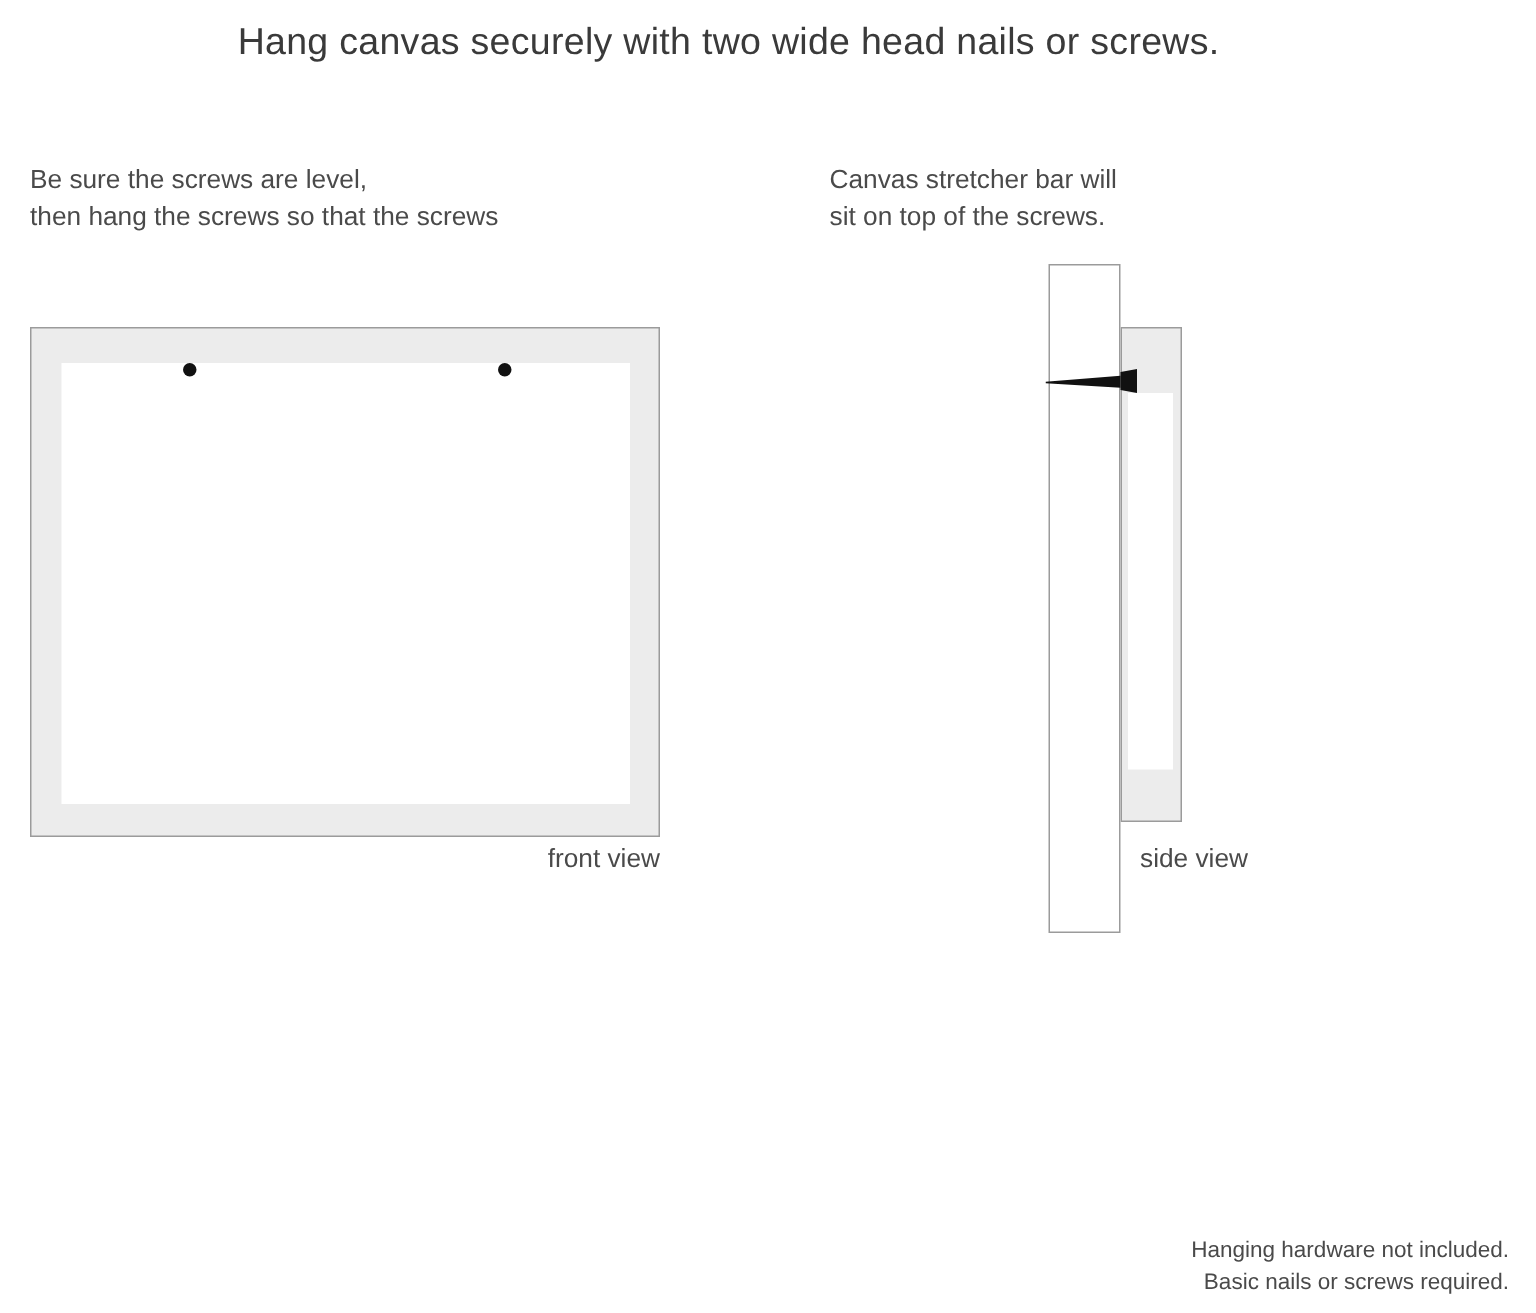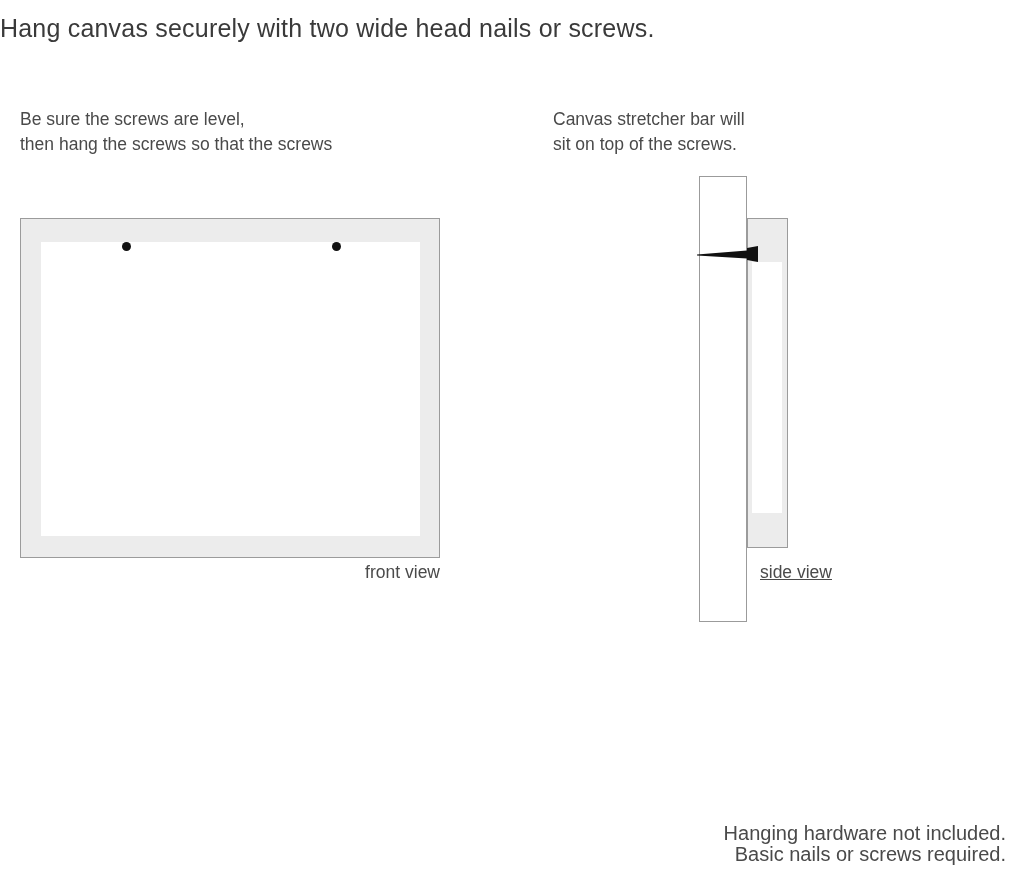--- a/index.html
+++ b/index.html
@@ -16,21 +16,21 @@
     overflow: hidden;
     -webkit-font-smoothing: antialiased;
   }
 
   
   .title {
     position: absolute;
     left: 0;
     top: 14px;
     width: 813px;
-    text-align: left;
+    text-align: right;
     font-size: 25px;
     font-weight: 400;
     letter-spacing: 0.2px;
     color: #3a3a3a;
   }
 
   
   .caption {
     position: absolute;
     text-align: left;
@@ -130,29 +130,29 @@
   }
 
   
   .view-label {
     position: absolute;
     font-size: 17.5px;
     color: #4a4a4a;
     white-space: nowrap;
   }
   .label-front { left: 240px; top: 562px; width: 200px; text-align: right; }
-  .label-side  { left: 760px; top: 562px; text-align: right; text-decoration: underline; }
+  .label-side  { left: 760px; top: 562px; text-align: right; }
 
   
   .footer {
     position: absolute;
     right: 18px;
     bottom: 10px;
     text-align: right;
-    font-size: 20px;
+    font-size: 15px;
     line-height: 21px;
     color: #4a4a4a;
   }
   .footer .line { display: block; white-space: nowrap; }
 </style>
 </head>
 <body>
 
 <div class="title">Hang canvas securely with two wide head nails or screws.</div>
 

